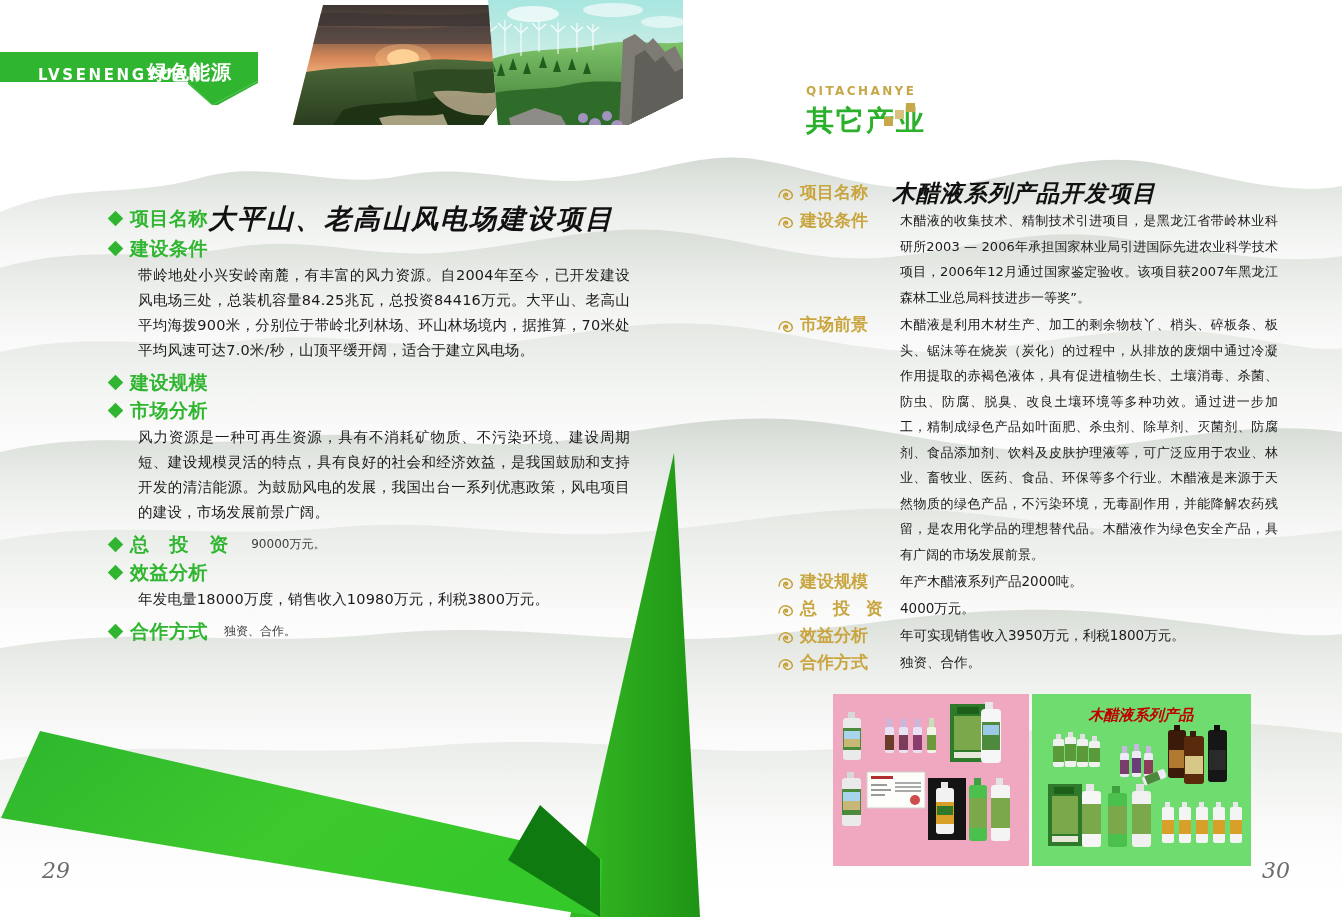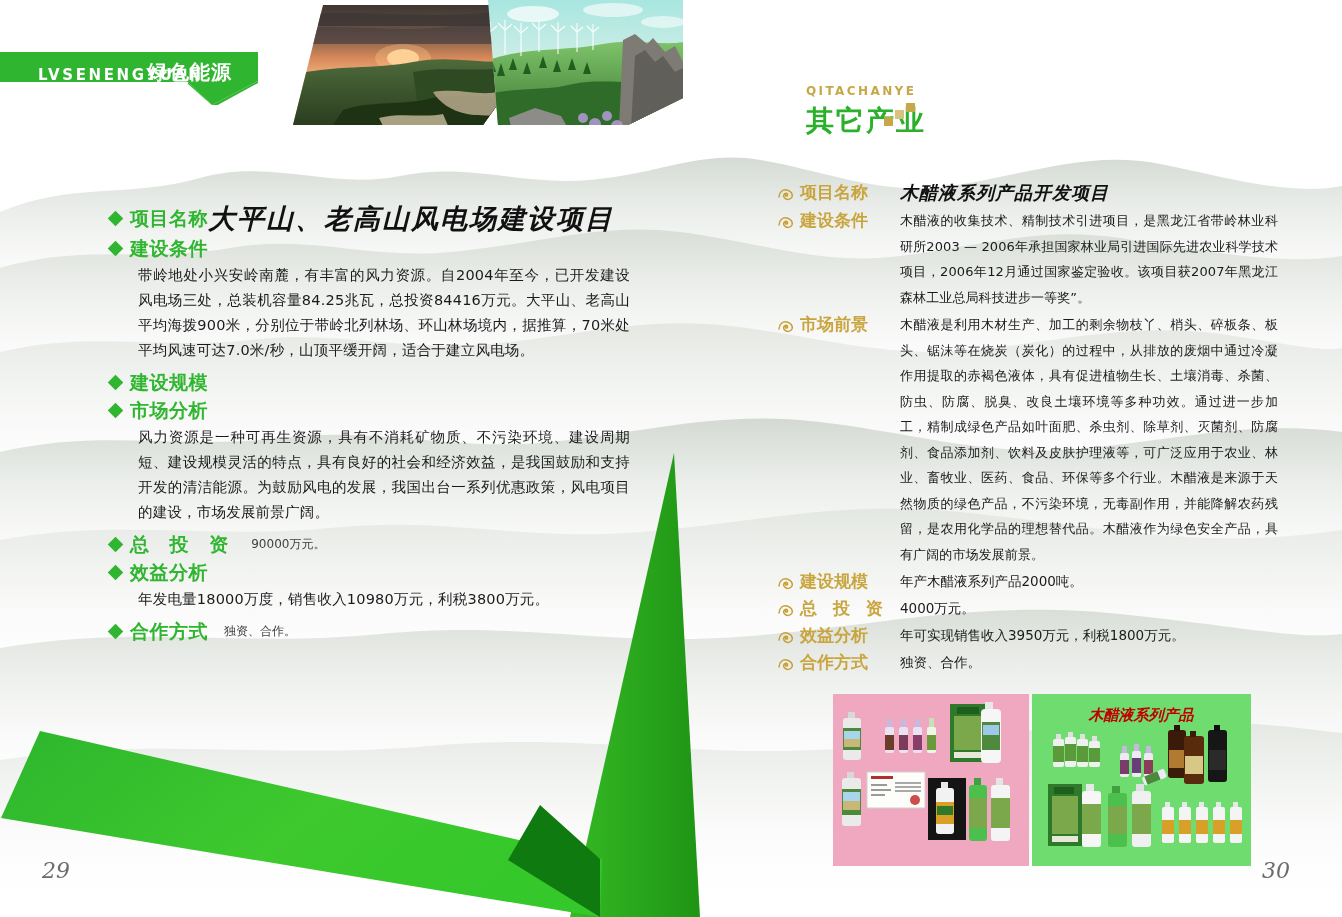--- a/index.html
+++ b/index.html
@@ -90,22 +90,22 @@
 
   
   .swirl { flex:0 0 auto; margin:6px 6px 0 0; }
   .lbl-r {
     flex:0 0 auto; color:#c9a53f; font-size:17px; font-weight:bold;
     line-height:25px; white-space:nowrap; width:92px;
     font-family:"DejaVu Sans","Liberation Sans",sans-serif;
   }
   .lbl-r.spaced { letter-spacing:5px; }
   .title-cn-r {
-    color:#111; font-size:18px; font-weight:bold; letter-spacing:1px;
-    line-height:26px; font-style:italic; white-space:nowrap; margin-left:8px;
+    color:#111; font-size:23px; font-weight:bold; letter-spacing:1px;
+    line-height:26px; font-style:italic; white-space:nowrap; margin-left:0;
     font-family:"DejaVu Serif","Liberation Serif",serif;
   }
   .val-r {
     color:#1a1a1a; font-size:13.5px; line-height:25px; margin-left:8px;
     font-family:"DejaVu Sans","Liberation Sans",sans-serif;
   }
   .para-r {
     color:#1a1a1a; font-size:13px; line-height:25.5px; text-align:justify;
     letter-spacing:0.1px; flex:1 1 auto; margin-left:8px;
     font-family:"DejaVu Sans","Liberation Sans",sans-serif;

